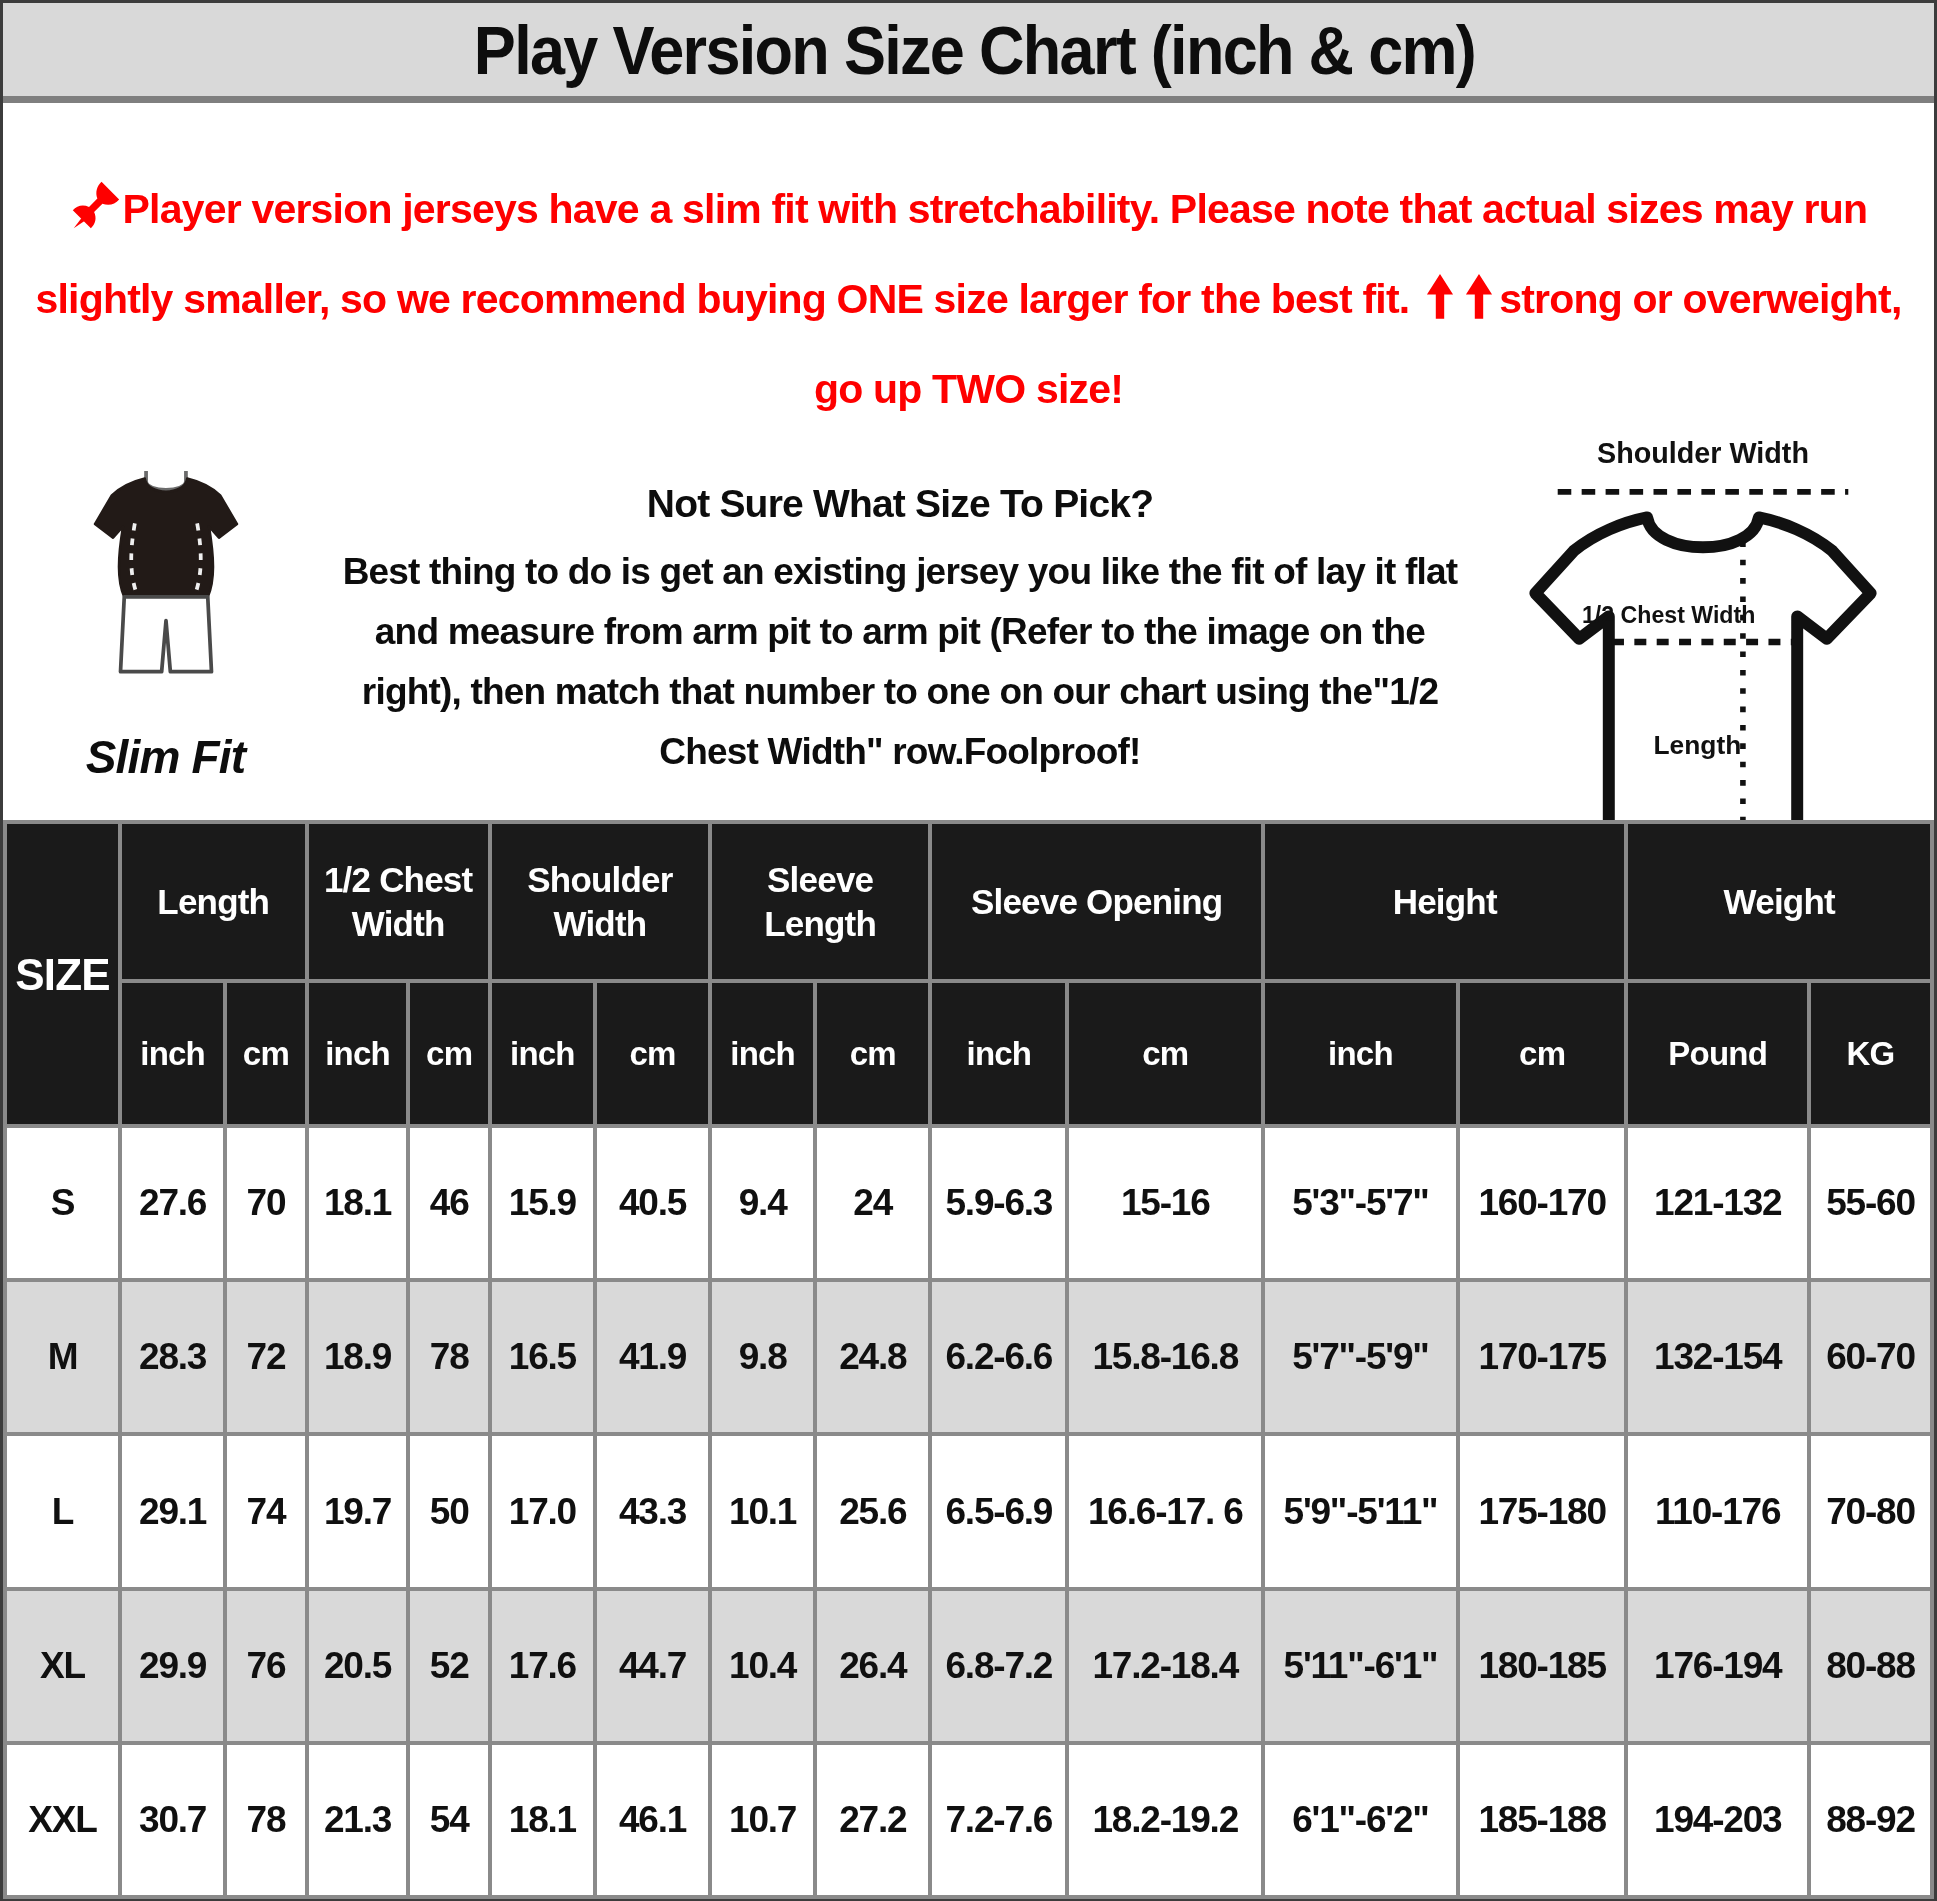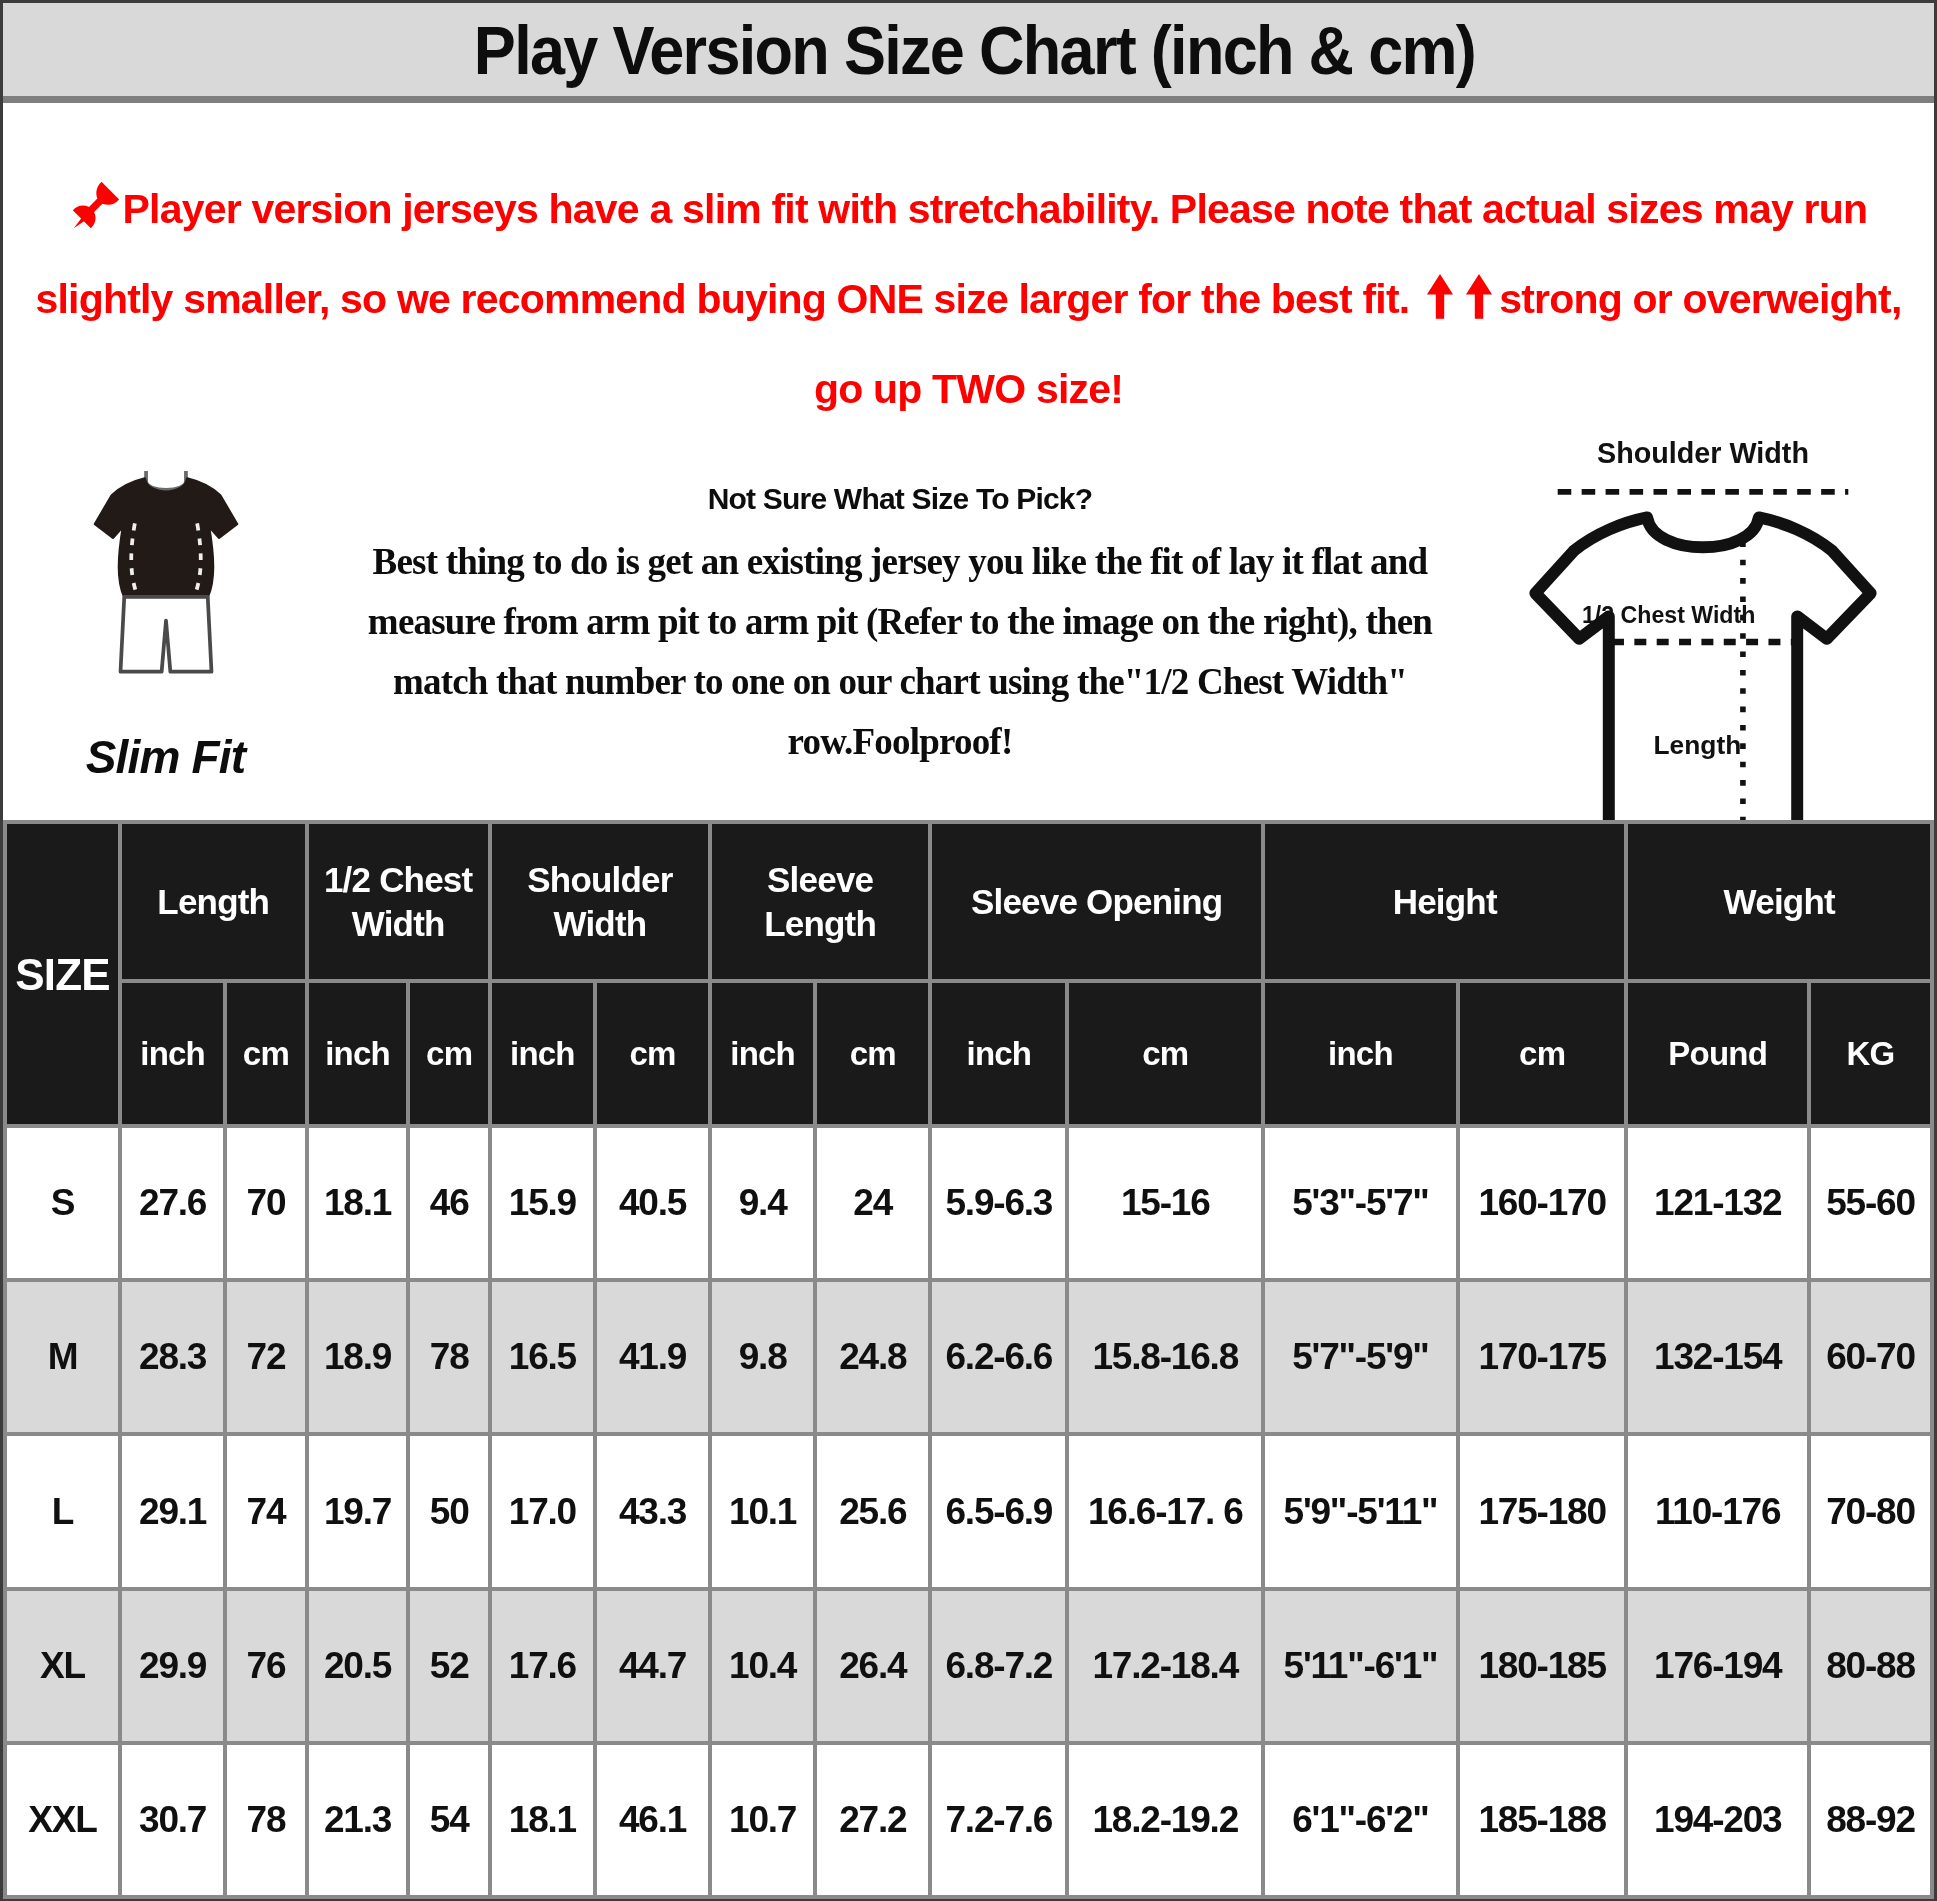--- a/index.html
+++ b/index.html
@@ -18,23 +18,23 @@
         font-size:41px;font-weight:bold;line-height:2.2;letter-spacing:-0.8px;}
   .note .pin{display:inline-block;width:51px;height:51px;vertical-align:-8.3px;margin-right:1.7px;}
   .note .up-arrow{display:inline-block;width:28px;height:48px;vertical-align:-6.6px;margin:0 5.8px;}
 
   
   .guide{flex:0 0 auto;height:374px;display:flex;align-items:flex-start;padding:11.6px 30px 0;}
   .guide-left{width:265px;flex:0 0 auto;text-align:center;}
   .guide-left svg{width:162px;height:248px;margin-top:11.6px;}
   .slim-fit-label{font-size:46px;font-weight:bold;color:#0d0d0d;margin-top:21.5px;letter-spacing:-0.8px;font-style:italic;}
   .guide-center{flex:1;text-align:center;color:#0d0d0d;}
-  .guide-heading{margin:36px auto 16px;font-size:30px;font-weight:bold;letter-spacing:-0.8px;}
+  .guide-heading{margin:36px auto 16px;font-size:39px;font-weight:bold;letter-spacing:-0.8px;}
   .guide-body{margin:6.6px auto 0;max-width:1157px;font-size:37px;font-weight:bold;
-              line-height:1.62;letter-spacing:-0.8px;font-family:Liberation Serif, serif;}
+              line-height:1.62;letter-spacing:-0.8px;}
   .guide-right{width:402px;flex:0 0 auto;margin-top:-18px;}
   .guide-right svg{width:402px;height:463px;}
   .diagram-label{font-family:"Liberation Sans",sans-serif;font-weight:bold;fill:#111;}
 
   
   .table-wrap{flex:1 1 auto;}
   table{width:100%;height:100%;border-collapse:collapse;table-layout:fixed;}
   th,td{border:4.1px solid #8a8a8a;text-align:center;vertical-align:middle;padding:0;}
   thead th{background:#1a1a1a;color:#fff;font-weight:bold;}
   thead .group-row th{font-size:35px;height:155px;letter-spacing:-0.8px;line-height:1.25;}

